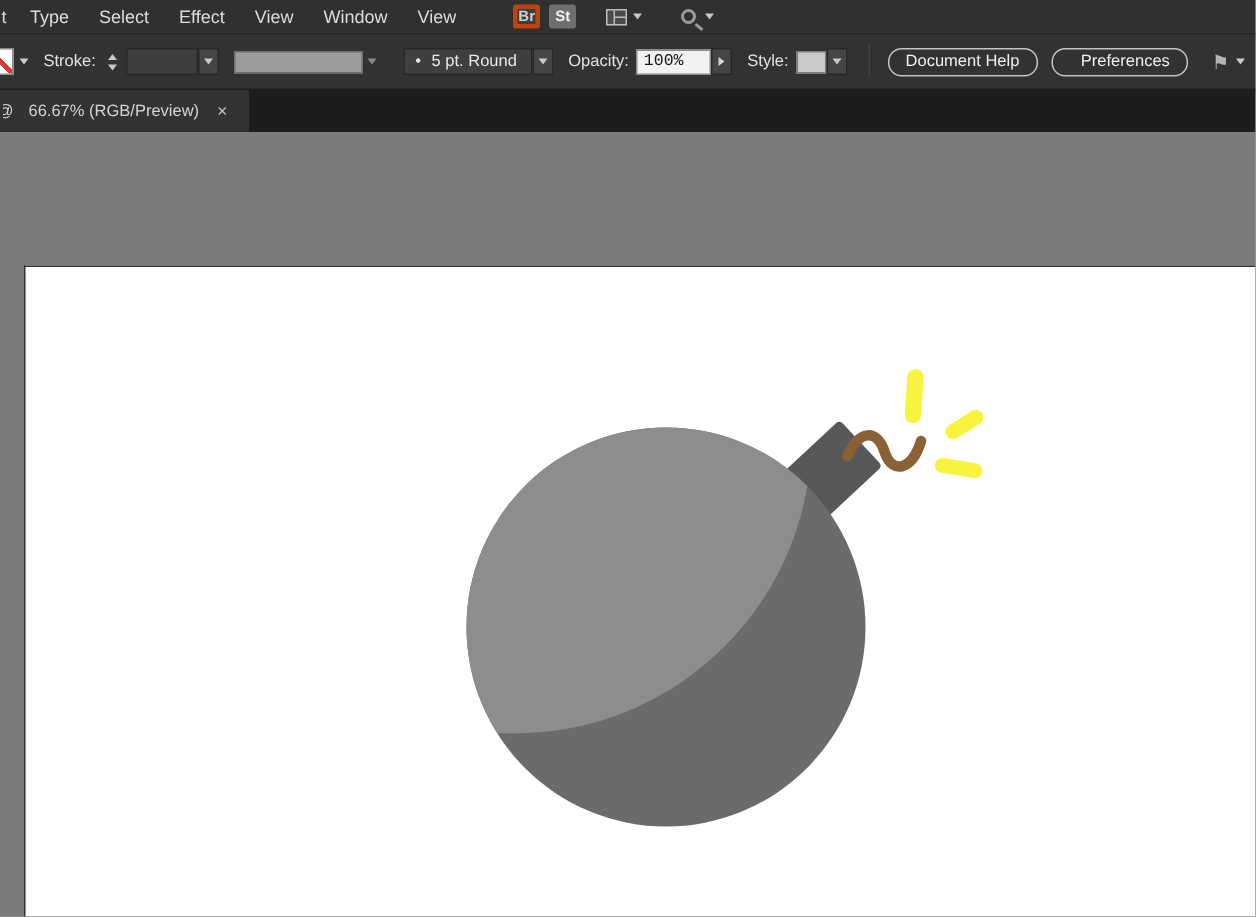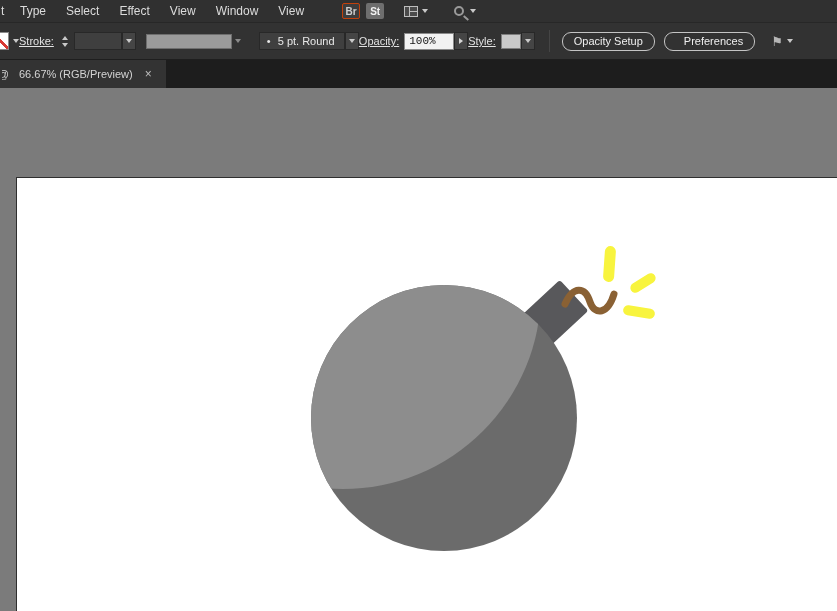--- a/index.html
+++ b/index.html
@@ -17,21 +17,21 @@
     background:#303030; display:flex; align-items:center;
     color:#dcdcdc; font-size:12px; z-index:5;
   }
   .menu-partial { width:10px; overflow:hidden; color:#dcdcdc; padding-left:1px; }
   .mi { padding:0 10px; height:22px; display:flex; align-items:center; cursor:default; }
   .badge {
     width:18px; height:16px; margin-left:6px; border-radius:2px;
     display:flex; align-items:center; justify-content:center;
     font-size:10px; font-weight:bold;
   }
-  .badge-br { background:#3d3d3d; border:1px solid #c2410c; color:#cfcfcf; margin-left:28px; }
+  .badge-br { background:#3d3d3d; border:3px solid #c2410c; color:#cfcfcf; margin-left:28px; }
   .badge-st { background:#6e6e6e; color:#f2f2f2;text-align:center; }
   .ws-icon { width:14px; height:11px; border:1px solid #bdbdbd; margin-left:20px; position:relative; background:#4a4a4a; }
   .ws-icon::before { content:""; position:absolute; left:4px; top:0; bottom:0; width:1px; background:#bdbdbd; }
   .ws-icon::after  { content:""; position:absolute; left:5px; right:0; top:4px; height:1px; background:#bdbdbd; }
   .mag { width:10px; height:10px; border:2px solid #9a9a9a; border-radius:50%; position:relative; margin-left:26px; }
   .mag::after { content:""; position:absolute; width:6px; height:2px; background:#9a9a9a; transform:rotate(40deg); left:7px; top:9px; }
 
   
   .cd { width:0; height:0; border-left:3.5px solid transparent; border-right:3.5px solid transparent; border-top:4px solid #c9c9c9; }
   .cu { width:0; height:0; border-left:3px solid transparent; border-right:3px solid transparent; border-bottom:4px solid #c9c9c9; }
@@ -43,21 +43,21 @@
   
   .controlbar {
     position:absolute; top:22px; left:0; right:0; height:38px;
     background:#323232; border-top:1px solid #272727; border-bottom:1px solid #1e1e1e;
     display:flex; align-items:center; color:#e2e2e2; font-size:11px; z-index:4;
   }
   .swatch-none {
     width:18px; height:18px; margin-left:-9px; background:#ffffff; border:1px solid #8a8a8a;
     background-image:linear-gradient(45deg, transparent 44%, #d83a34 44%, #d83a34 58%, transparent 58%);
   }
-  .ulabel { text-decoration:underline; margin-left:0; cursor:pointer; }
+  .ulabel { margin-left:10px; cursor:pointer; }
   .stepper { display:flex; flex-direction:column; gap:3px; margin-left:6px; padding:2px; }
   .field { background:#3f3f3f; border:1px solid #282828; height:18px; display:flex; align-items:center; color:#e8e8e8; }
   .stroke-field { width:48px; margin-left:4px; }
   .profile-dd { width:86px; height:15px; background:#9b9b9b; border:1px solid #6e6e6e; margin-left:10px; }
   .profile-chev { margin-left:3px; border-top-color:#8a8a8a; }
   .brush-field { width:86px; margin-left:18px; gap:7px; padding:0 7px; }
   .opacity-input {
     width:50px; height:17px; margin-left:5px; background:#f2f2f2; color:#141414;
     border:1px solid #8a8a8a; font-size:11px; padding:0 4px; font-family:Liberation Mono, monospace;
   }
@@ -142,21 +142,21 @@
     </span>
 
   <span class="ulabel">Style:</span>
   <span class="style-swatch"></span>
   <span class="chev-box">
       <span class="cd"></span>
     </span>
 
   <span class="sep"></span>
 
-  <button class="btn">Opacity Setup</button>
+  <button class="btn">Document Help</button>
   <button class="btn">Preferences</button>
 
   <span class="flag">⚑</span>
   <span class="cd ml4"></span>
 </div>
 
 <div class="tabbar">
   <div class="doc-tab">
     <span class="tab-at">@</span>
     <span>66.67% (RGB/Preview)</span>

